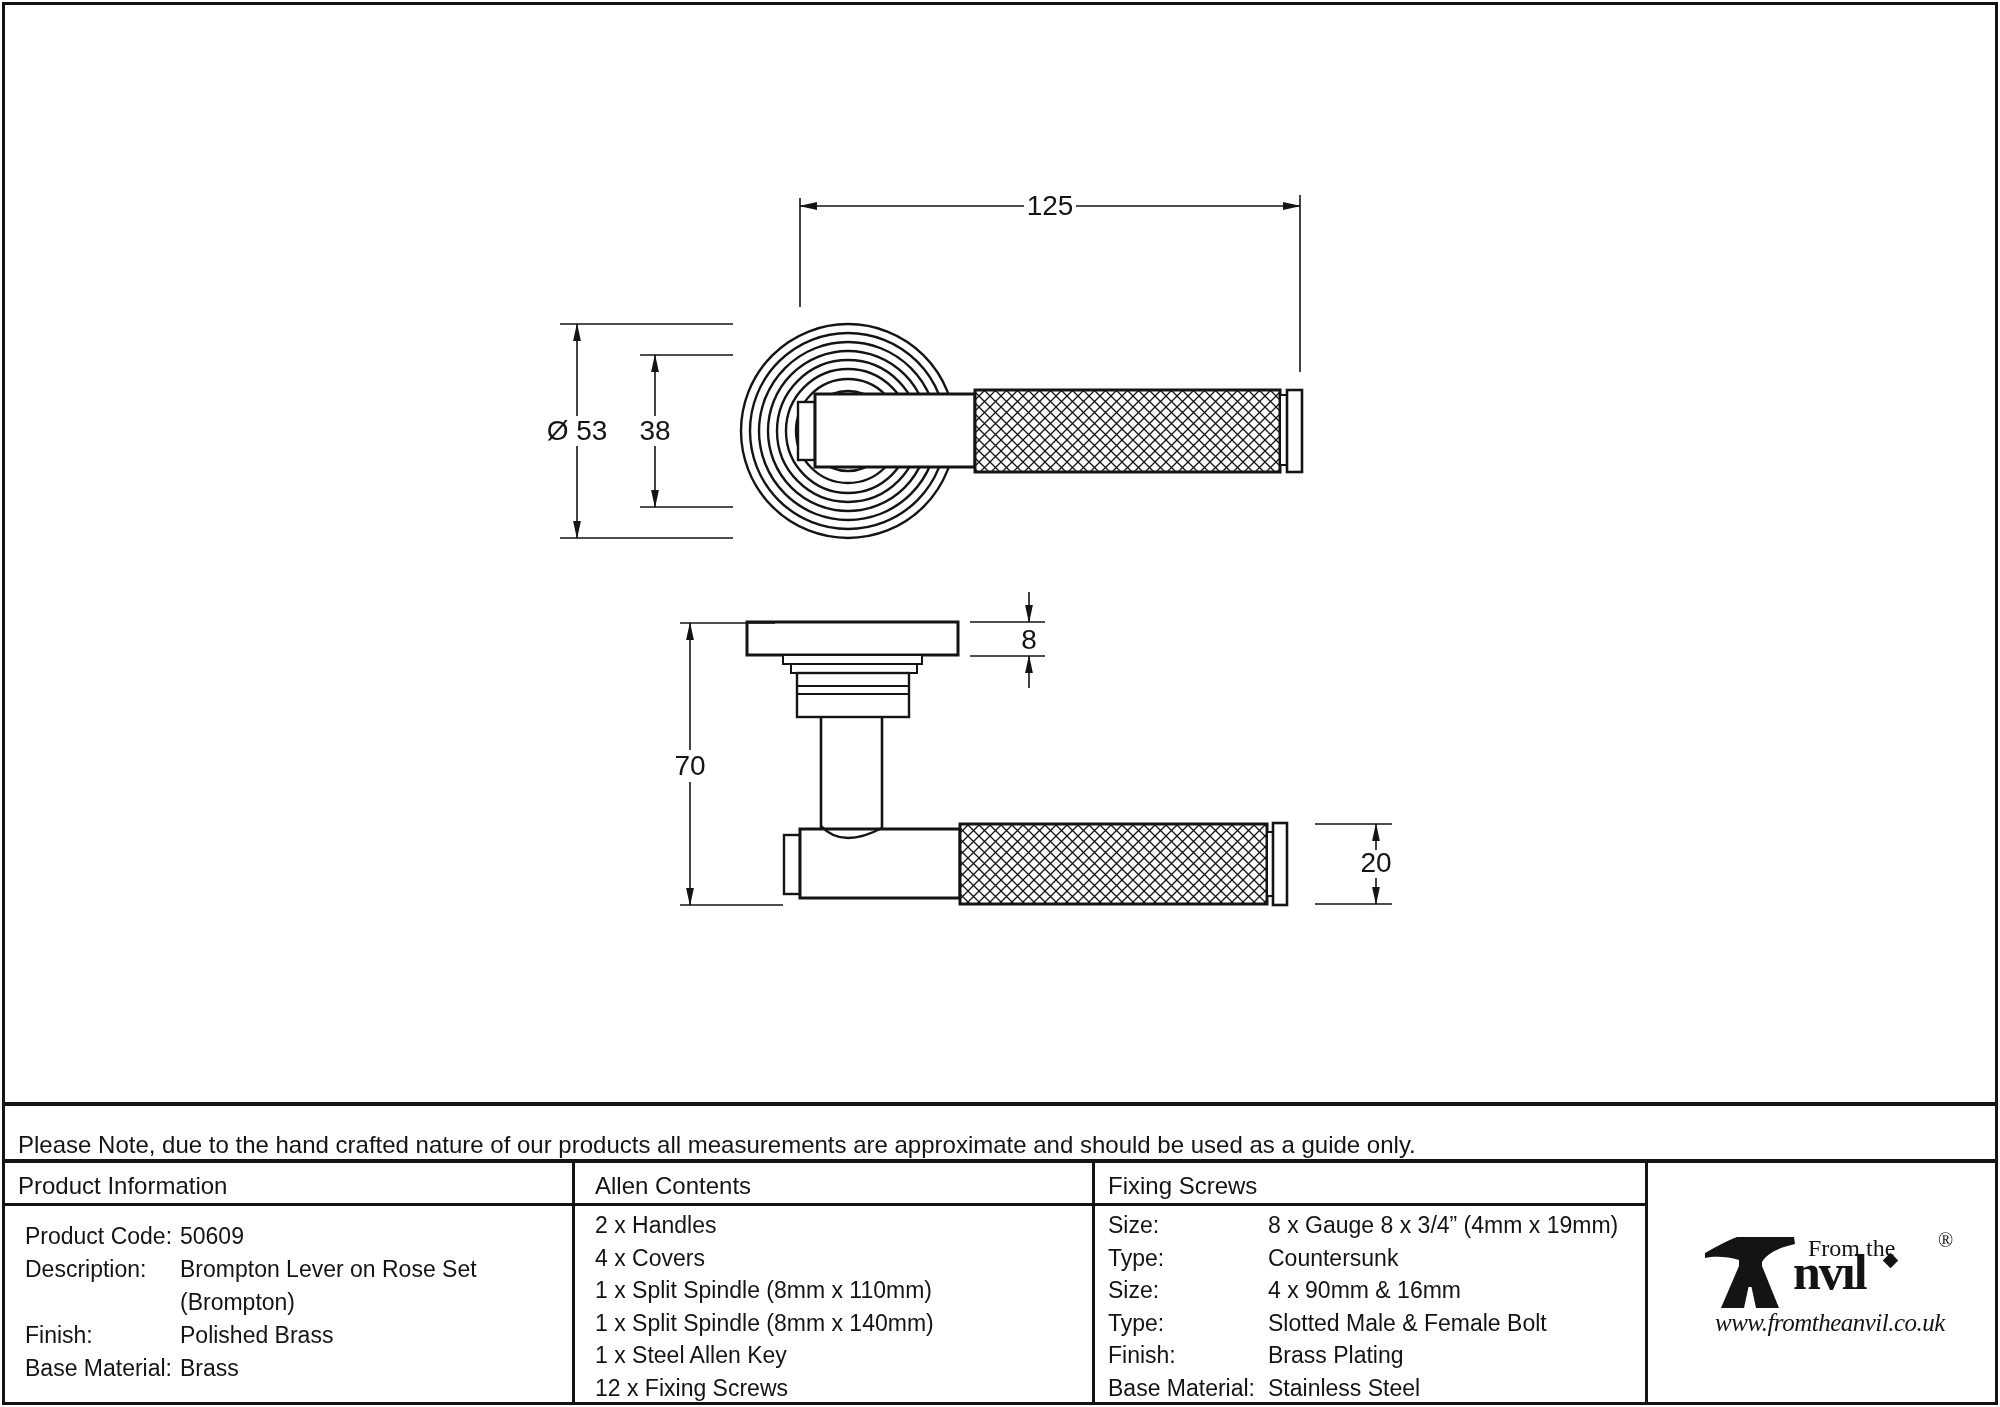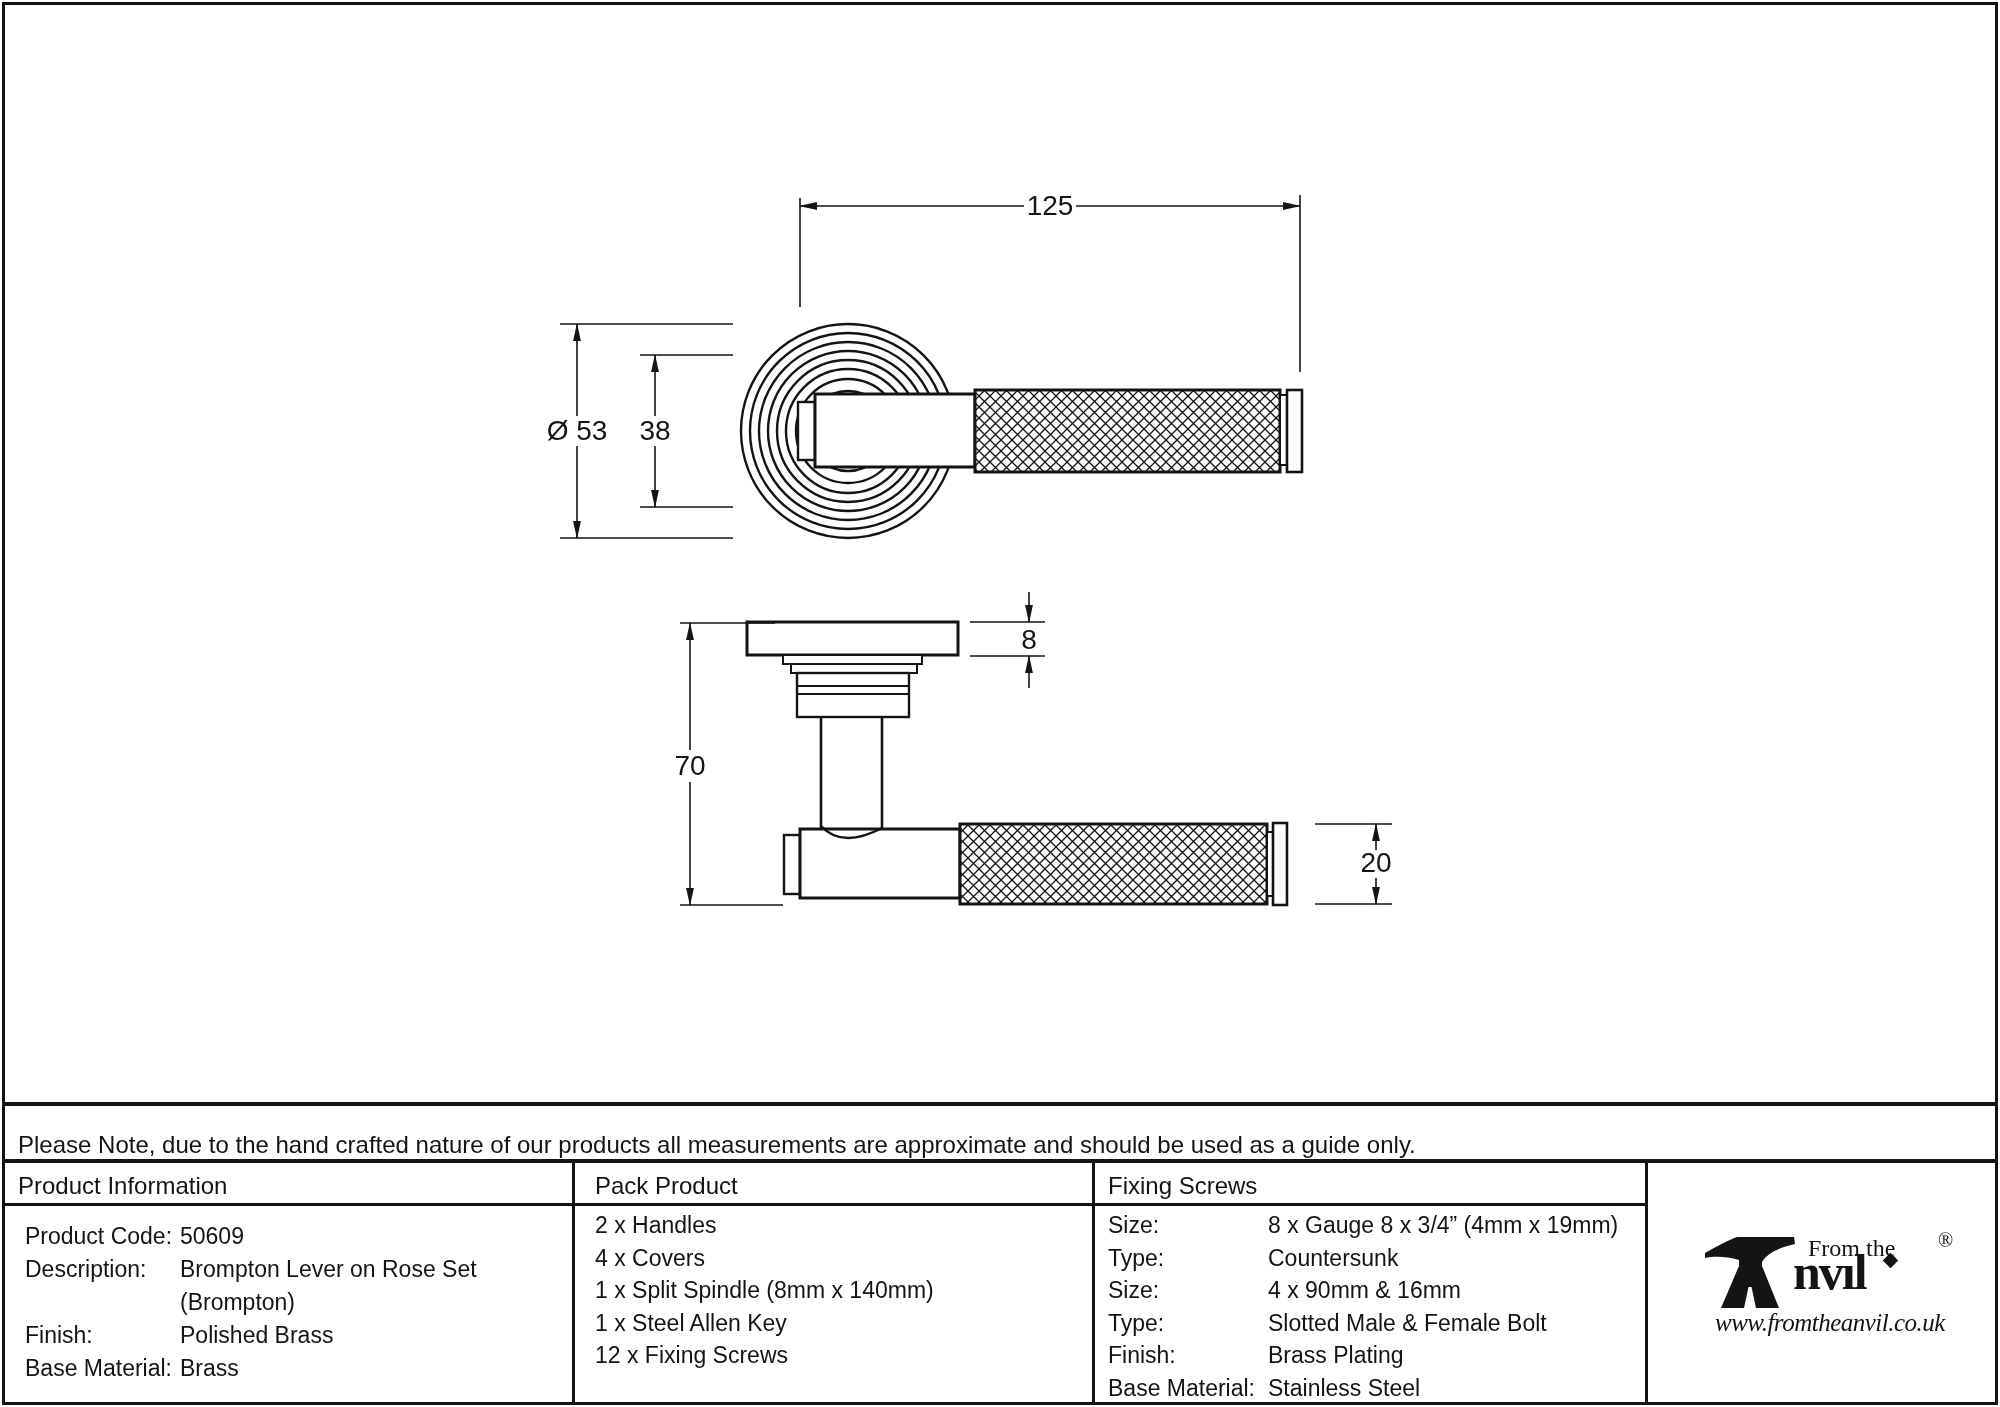--- a/index.html
+++ b/index.html
@@ -147,21 +147,21 @@
   <div class="noteband">
     <span>Please Note, due to the hand crafted nature of our products all measurements are approximate and should be used as a guide only.</span>
   </div>
 
   <div class="colline" style="left:572px"></div>
   <div class="colline" style="left:1092px"></div>
   <div class="colline" style="left:1645px"></div>
   <div class="hsep"></div>
 
   <div class="th" style="left:18px">Product Information</div>
-  <div class="th" style="left:595px">Pack Product</div>
+  <div class="th" style="left:595px">Allen Contents</div>
   <div class="th" style="left:1108px">Fixing Screws</div>
 
   <div class="pi-rows">
     <div class="pi-row">
       <span class="pi-label">Product Code:</span>
       <span>50609</span>
     </div>
     <div class="pi-row">
       <span class="pi-label">Description:</span>
       <span>Brompton Lever on Rose Set</span>
@@ -176,20 +176,21 @@
     </div>
     <div class="pi-row">
       <span class="pi-label">Base Material:</span>
       <span>Brass</span>
     </div>
   </div>
 
   <div class="pc-rows">
     <div>2 x Handles</div>
     <div>4 x Covers</div>
+    <div>1 x Split Spindle (8mm x 110mm)</div>
     <div>1 x Split Spindle (8mm x 140mm)</div>
     <div>1 x Steel Allen Key</div>
     <div>12 x Fixing Screws</div>
   </div>
 
   <div class="fs-rows">
     <div class="fs-row">
       <span class="fs-label">Size:</span>
       <span>8 x Gauge 8 x 3/4” (4mm x 19mm)</span>
     </div>

